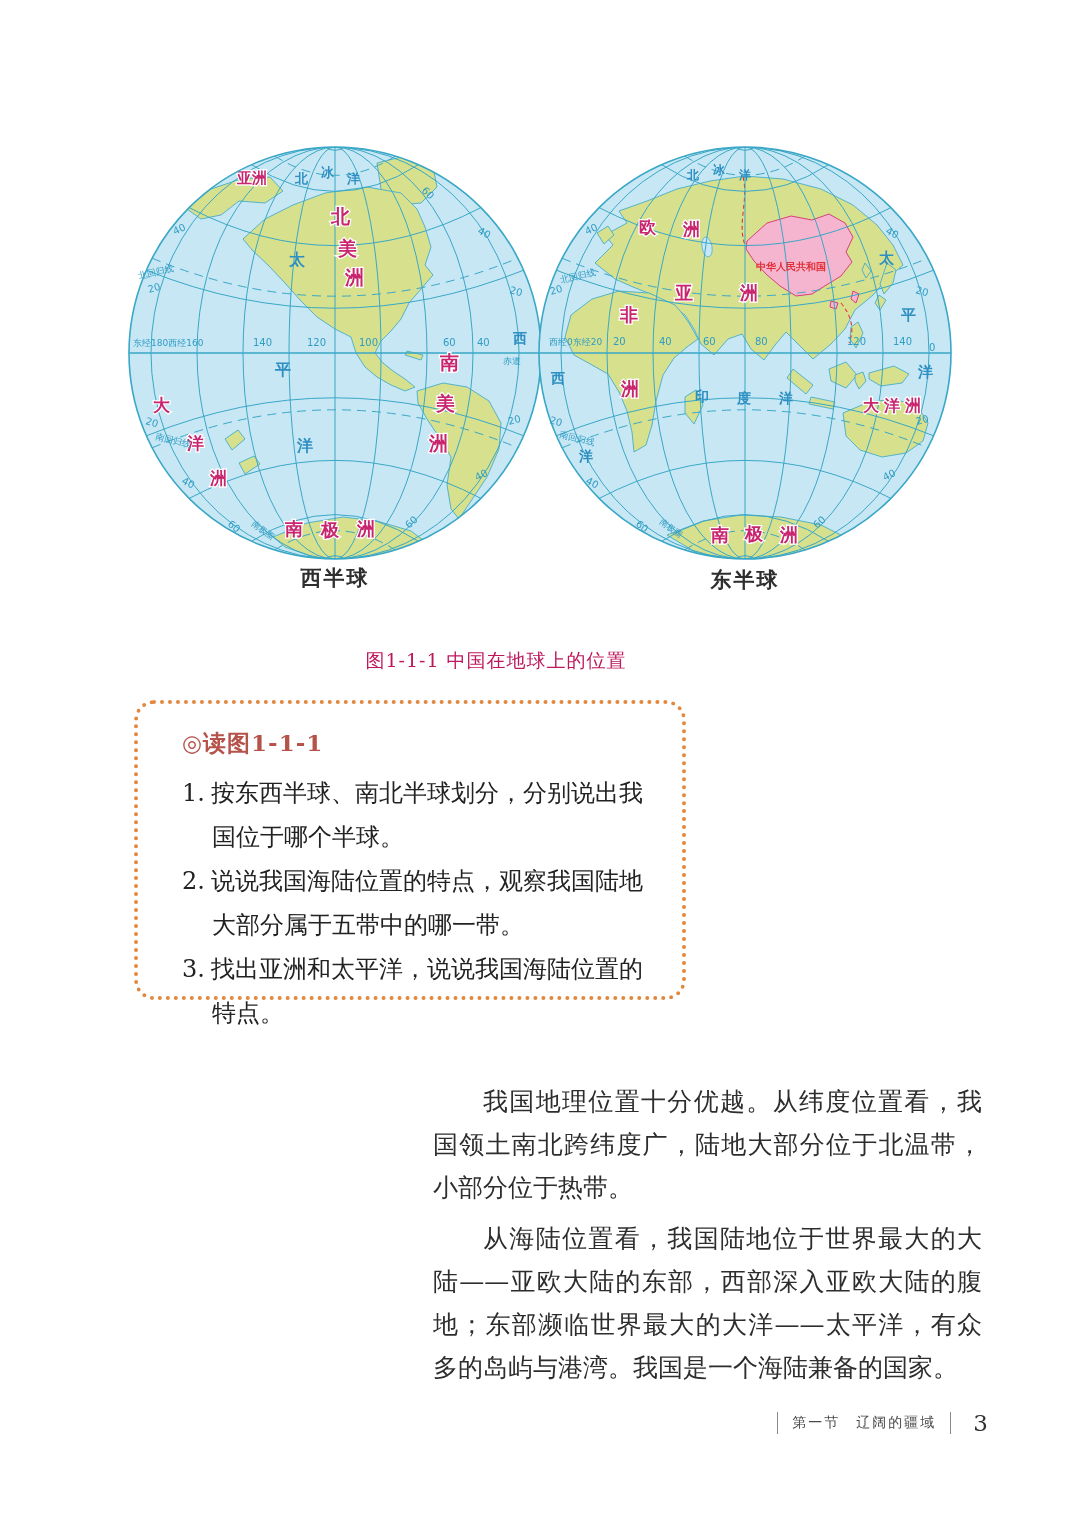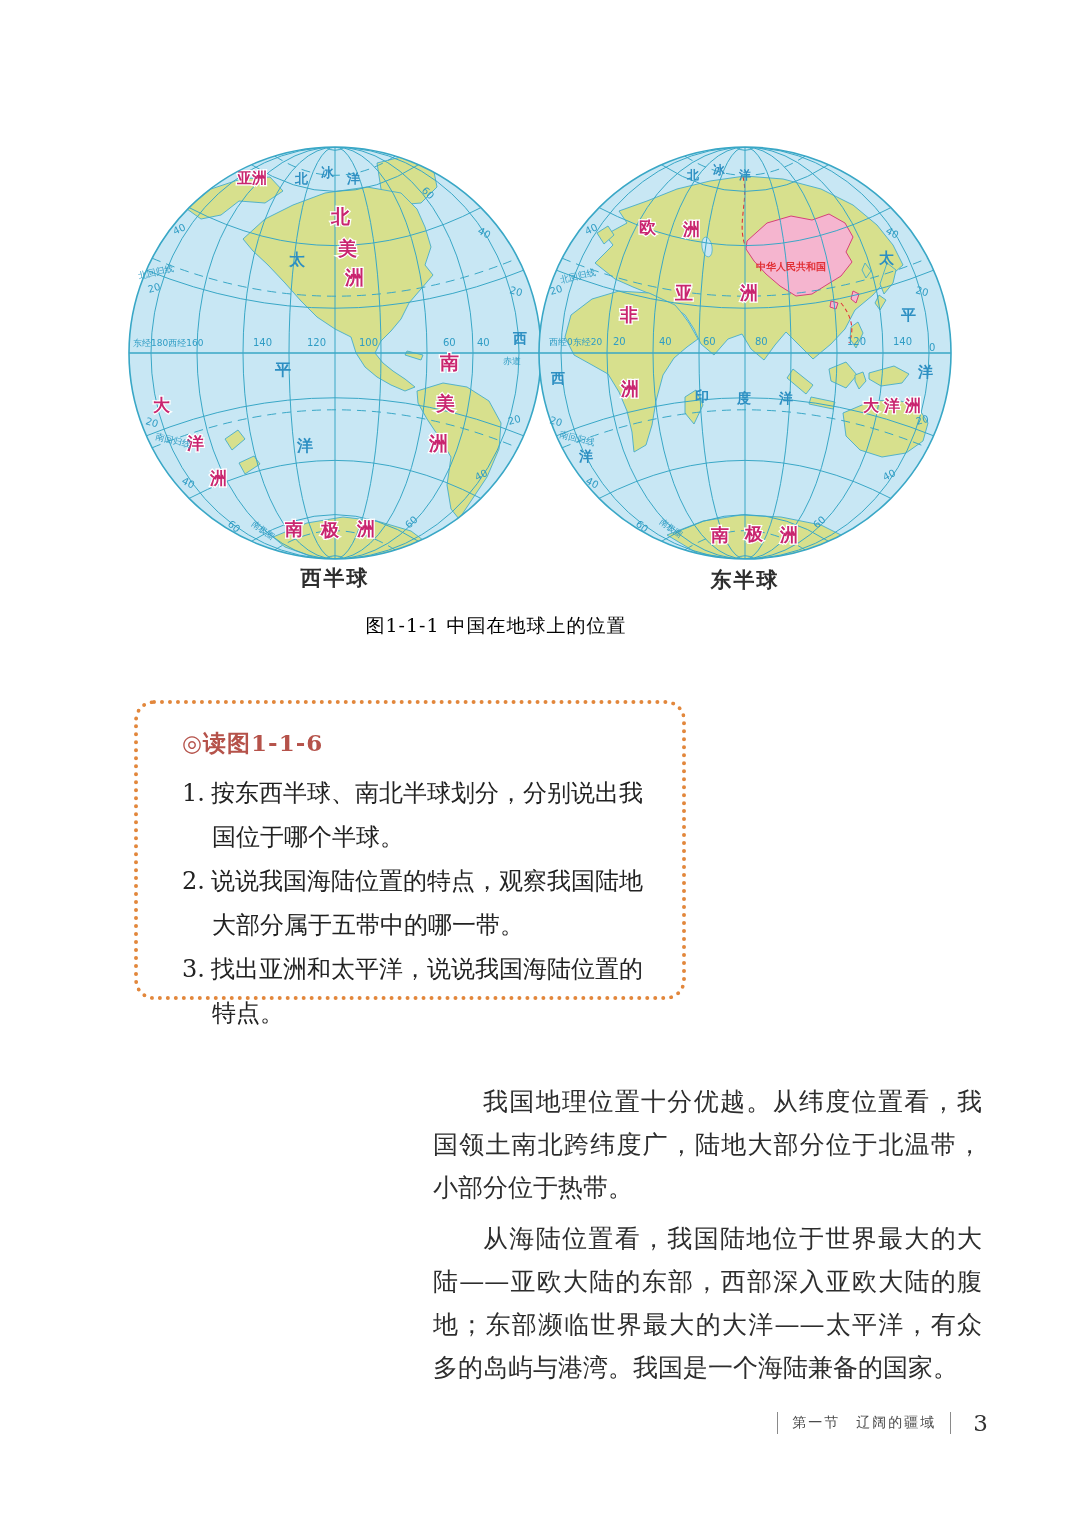--- a/index.html
+++ b/index.html
@@ -14,21 +14,21 @@
   svg .redline{fill:none;stroke:#e03038;stroke-width:1.1;stroke-dasharray:4 3;}
   svg .gl{fill:none;stroke:var(--graticule,#39a7c6);stroke-width:1;}
   svg .gl.eq{stroke-width:1.4;}
   svg .gl.dash{stroke-dasharray:9 6;}
   svg text{font-family:"DejaVu Sans","Liberation Sans",sans-serif;}
   .lab-cont{fill:var(--contlab,#c9256f);font-weight:700;stroke:#ffffff;stroke-width:2.4px;paint-order:stroke;}
   .lab-ocean{fill:var(--oceanlab,#2d8fc2);font-weight:700;}
   .lab-ll{fill:var(--lllab,#2f9cc4);}
   .lab-china{fill:var(--chinalab,#e12f35);font-weight:700;}
   .hemi-caption{position:absolute;width:420px;text-align:center;font-size:21px;font-weight:700;color:#2e2e2e;letter-spacing:2px;}
-  .fig-caption{position:absolute;left:0;top:613px;width:992px;text-align:center;font-size:19px;color:#000000;letter-spacing:1px;}
+  .fig-caption{position:absolute;left:0;top:648px;width:992px;text-align:center;font-size:19px;color:#be185d;letter-spacing:1px;}
   .reading-box{position:absolute;left:134px;top:700px;width:552px;height:300px;box-sizing:border-box;
                border:4px dotted var(--boxborder,#e2873c);border-radius:20px;padding:24px 28px 0 44px;}
   .rb-title{font-size:23px;font-weight:700;color:var(--boxtitle,#b5524a);letter-spacing:1px;}
   .rb-items{margin-top:12px;}
   .q{font-size:24px;line-height:44px;color:#222;padding-left:30px;text-indent:-30px;}
   .qnum{padding-right:6px;}
   .body-text{position:absolute;left:425px;top:1072px;width:565px;}
   .body-text p{margin:8px;font-size:25px;line-height:43px;color:#2d2d2d;text-indent:2em;text-align:justify;}
   .footer{position:absolute;right:92px;top:1410px;display:flex;align-items:center;gap:22px;}
   .footer-section{font-size:14px;color:#4a4a4a;letter-spacing:2px;
@@ -222,21 +222,21 @@
       </g>
     <circle class="rim" cx="210" cy="210" r="206"></circle>
   </svg>
 
   <div class="hemi-caption" style="left:125px;top:564px;">西半球</div>
   <div class="hemi-caption" style="left:535px;top:566px;">东半球</div>
 
   <div class="fig-caption">图1-1-1 中国在地球上的位置</div>
 
   <div class="reading-box">
-    <div class="rb-title"><span>◎</span><span>读图1-1-6</span></div>
+    <div class="rb-title"><span>◎</span><span>读图1-1-1</span></div>
     <div class="rb-items">
       <div class="q"><span class="qnum">1.</span><span>按东西半球、南北半球划分，分别说出我国位于哪个半球。</span></div>
       <div class="q"><span class="qnum">2.</span><span>说说我国海陆位置的特点，观察我国陆地大部分属于五带中的哪一带。</span></div>
       <div class="q"><span class="qnum">3.</span><span>找出亚洲和太平洋，说说我国海陆位置的特点。</span></div>
     </div>
   </div>
 
   <div class="body-text">
     <p>我国地理位置十分优越。从纬度位置看，我国领土南北跨纬度广，陆地大部分位于北温带，小部分位于热带。</p>
     <p>从海陆位置看，我国陆地位于世界最大的大陆——亚欧大陆的东部，西部深入亚欧大陆的腹地；东部濒临世界最大的大洋——太平洋，有众多的岛屿与港湾。我国是一个海陆兼备的国家。</p>

